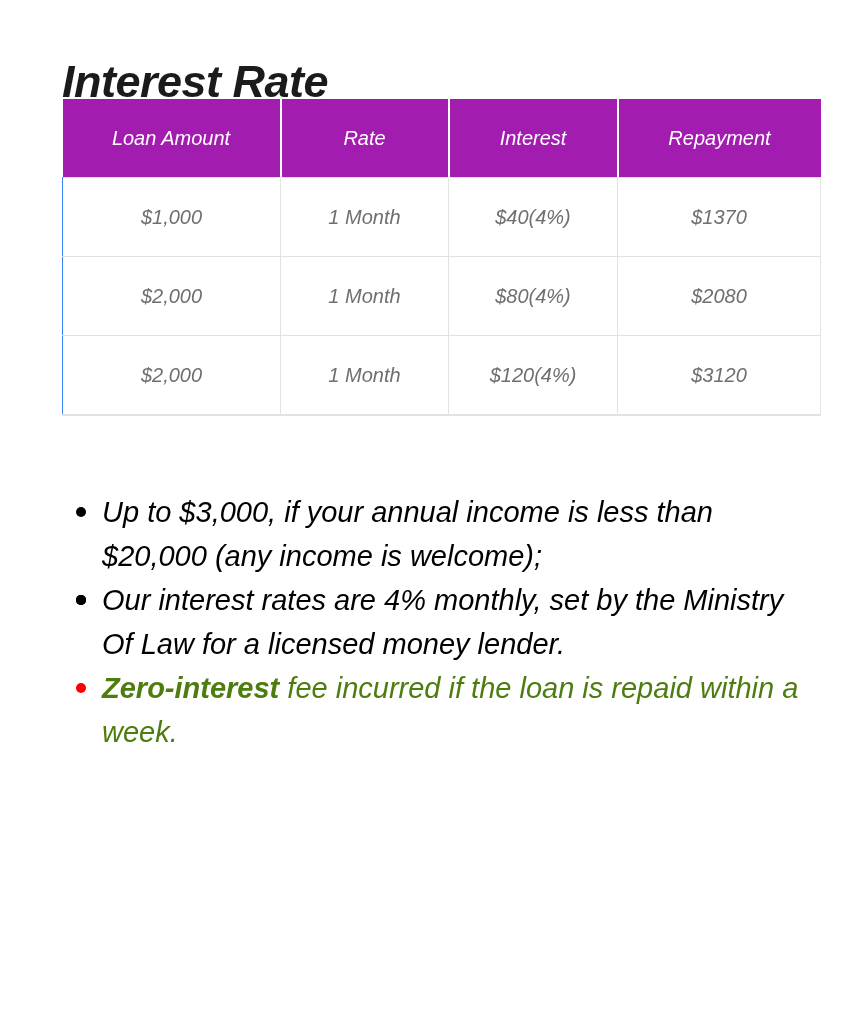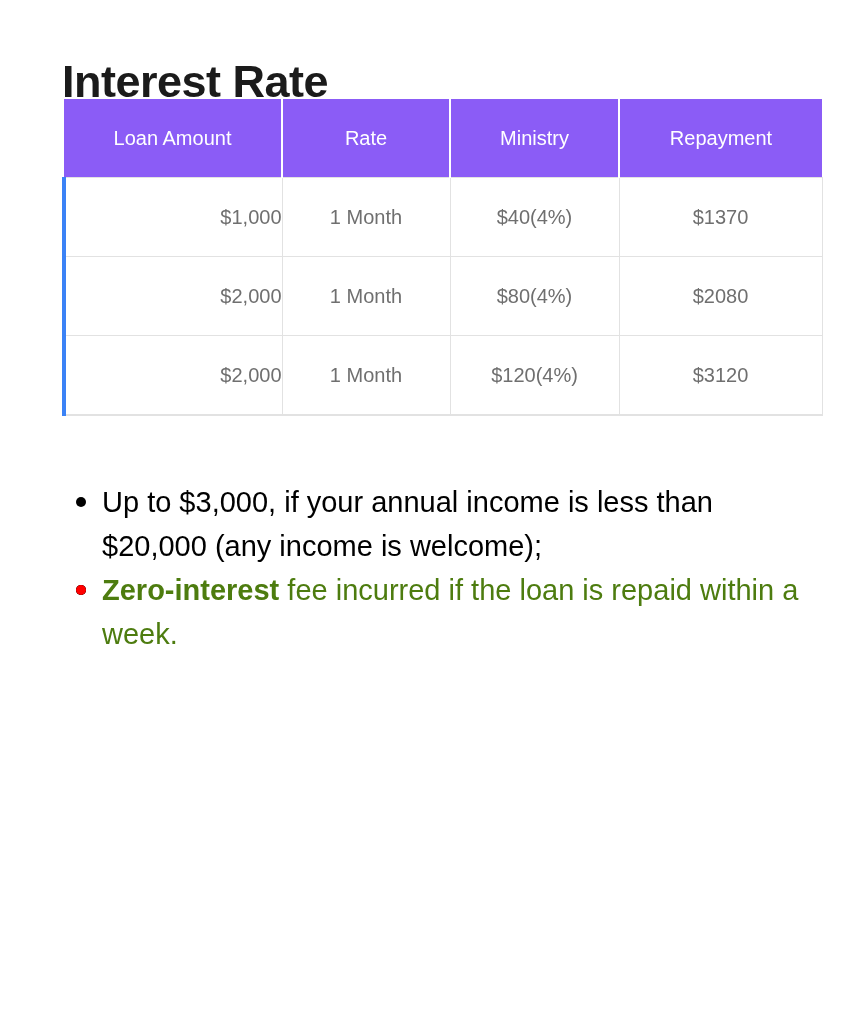--- a/index.html
+++ b/index.html
@@ -12,20 +12,21 @@
     background: #ffffff;
     font-family: "Liberation Sans", sans-serif;
     overflow: hidden;
   }
 
   .page {
     position: relative;
     width: 719px;
     height: 1024px;
     box-sizing: border-box;
+    font-style: italic;
   }
 
   
   .page-title {
     position: absolute;
     left: 62px;
     top: 26px;
     font-size: 45px;
     font-weight: bold;
     color: #1b1b1b;
@@ -37,21 +38,21 @@
   
   .rate-table {
     position: absolute;
     left: 62px;
     top: 99px;
     width: 758px;
     border-collapse: collapse;
     table-layout: fixed;
   }
   .rate-table thead th {
-    background: #8b5cf6;
+    background: #a21caf;
     color: #ffffff;
     font-weight: normal;
     font-size: 20px;
     height: 78px;
     text-align: center;
     vertical-align: middle;
     border-right: 2px solid #ffffff;
     padding: 0;
   }
   .rate-table thead th:last-child {
@@ -61,38 +62,37 @@
     background: #ffffff;
     color: #6f6f6f;
     font-size: 20px;
     height: 78px;
     text-align: center;
     vertical-align: middle;
     border: 1px solid #e2e2e2;
     padding: 0;
   }
   .rate-table tbody tr td:first-child {
-    border-left: 4px solid #3b82f6;
-    text-align: right;
+    border-left: 1px solid #3b82f6;
   }
   .rate-table tbody tr:last-child td {
     border-bottom: 2px solid #e2e2e2;
   }
 
   
   .col-loan      { width: 218px; }
   .col-term      { width: 168px; }
   .col-interest  { width: 169px; }
   .col-repayment { width: 203px; }
 
   
   .info-list {
     position: absolute;
     left: 70px;
-    top: 480px;
+    top: 490px;
     width: 740px;
     margin: 0;
     padding: 0;
     list-style: none;
   }
   .info-list li {
     position: relative;
     padding-left: 32px;
     font-size: 29px;
     line-height: 44px;
@@ -129,21 +129,21 @@
     <colgroup>
       <col class="col-loan">
       <col class="col-term">
       <col class="col-interest">
       <col class="col-repayment">
     </colgroup>
     <thead>
       <tr>
         <th>Loan Amount</th>
         <th>Rate</th>
-        <th>Ministry</th>
+        <th>Interest</th>
         <th>Repayment</th>
       </tr>
     </thead>
     <tbody>
       <tr>
         <td>$1,000</td>
         <td>1 Month</td>
         <td>$40(4%)</td>
         <td>$1370</td>
       </tr>
@@ -168,19 +168,23 @@
       <span class="strong"></span><span>Up to $3,000, if your annual income is less than $20,000 (any income is welcome);</span>
     </li>
     <li>
       <span class="dot"></span>
       <span class="strong"></span>
     </li>
     <li>
       <span class="dot"></span>
       <span class="strong"></span>
     </li>
+    <li>
+      <span class="dot"></span>
+      <span class="strong"></span><span>Our interest rates are 4% monthly, set by the Ministry Of Law for a licensed money lender.</span>
+    </li>
     <li class="danger">
       <span class="dot"></span>
       <span class="strong">Zero-interest</span><span> fee incurred if the loan is repaid within a week.</span>
     </li>
   </ul>
 
 </div>
 
 </body></html>

